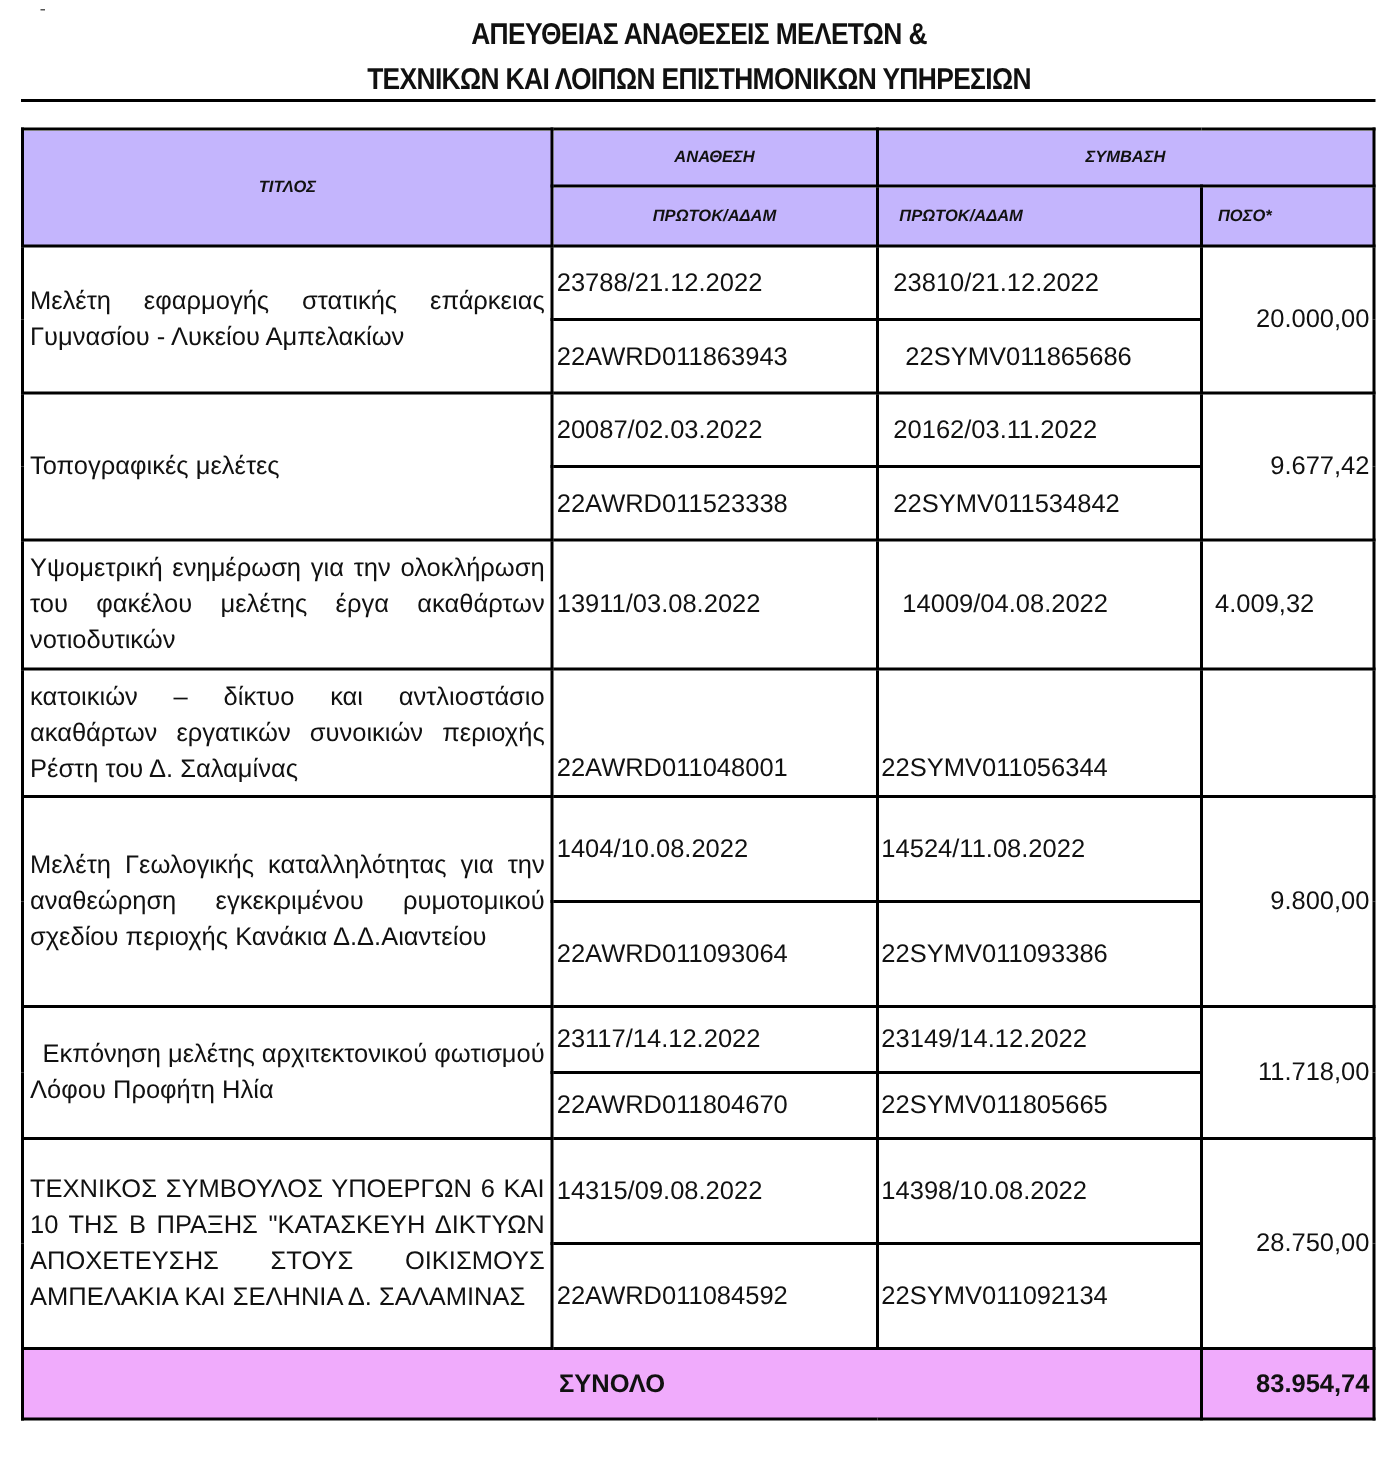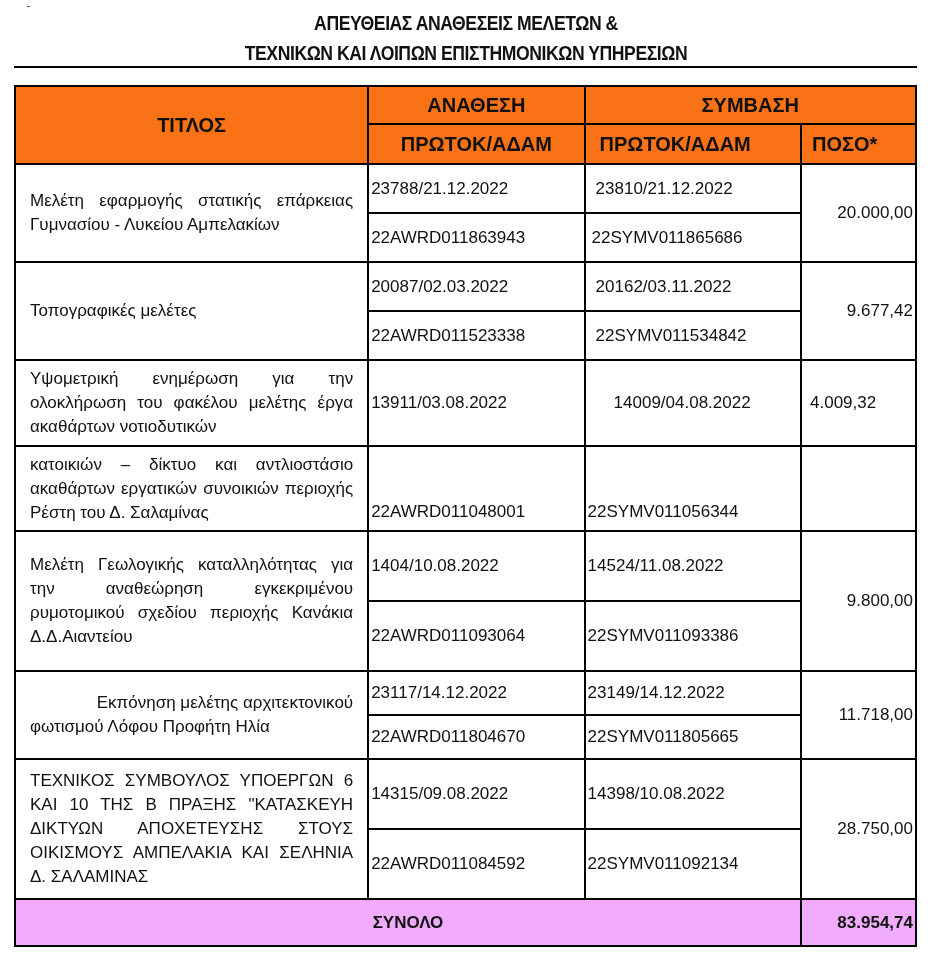--- a/index.html
+++ b/index.html
@@ -8,27 +8,27 @@
   .dot { position:absolute; left:27px; top:6px; width:3px; height:1px; background:#555; }
   .title { position:absolute; left:0; width:932px; text-align:center;
            font-family:"Liberation Sans", sans-serif; font-weight:bold; font-size:20px;
            letter-spacing:-0.5px; transform:scaleX(0.88); transform-origin:center; }
   .t1 { top:12px; }
   .t2 { top:42px; }
   .rule { position:absolute; left:14px; top:66px; width:903px; height:2px; background:#000; }
   table { position:absolute; left:14px; top:85px; border-collapse:collapse; table-layout:fixed;
           width:903px; font-size:17px; }
   td, th { border:2px solid #000; padding:0 4px; vertical-align:middle; overflow:hidden; }
-  th { background:#f97316; font-weight:bold; font-size:20px; }
+  th { background:#c4b5fd; font-weight:bold; font-size:11px;font-style:italic; }
   .c1 { width:341px; } .c2 { width:209px; } .c3 { width:209px; } .c4 { width:111px; }
   .hdr1 th { height:36px; }
   .hdr2 th { height:38px;margin-left:24px; }
   .lefth { text-align:left; padding-left:14px; }
   .center { text-align:center; }
-  .ttl { text-align:justify; text-align-last:left; line-height:24px; font-size:17px; padding:3px 14px; }
+  .ttl { text-align:justify; text-align-last:left; line-height:24px; font-size:17px; padding:3px 4px; }
   .num { text-align:left; padding-left:2px; }
   .amt { text-align:right; padding-right:2px; }
   .total td { background:#f0abfc; font-weight:bold; height:45px; }
 </style>
 </head>
 <body>
 
 <div class="dot"></div>
 <div class="title t1">ΑΠΕΥΘΕΙΑΣ ΑΝΑΘΕΣΕΙΣ ΜΕΛΕΤΩΝ &amp;</div>
 <div class="title t2">ΤΕΧΝΙΚΩΝ ΚΑΙ ΛΟΙΠΩΝ ΕΠΙΣΤΗΜΟΝΙΚΩΝ ΥΠΗΡΕΣΙΩΝ</div>
@@ -54,38 +54,38 @@
   </tr>
 
   <tr style="height:49px">
     <td rowspan="2" class="ttl">Μελέτη εφαρμογής στατικής επάρκειας Γυμνασίου - Λυκείου Αμπελακίων</td>
     <td class="num">23788/21.12.2022</td>
     <td class="num" style="padding-left:10px">23810/21.12.2022</td>
     <td rowspan="2" class="amt">20.000,00</td>
   </tr>
   <tr style="height:49px">
     <td class="num">22AWRD011863943</td>
-    <td class="num" style="padding-left:6px">22SYMV011865686</td>
+    <td class="num" style="padding-left:18px">22SYMV011865686</td>
   </tr>
 
   <tr style="height:49px">
     <td rowspan="2" class="ttl" style="text-align:right">Τοπογραφικές μελέτες</td>
     <td class="num">20087/02.03.2022</td>
     <td class="num" style="padding-left:10px">20162/03.11.2022</td>
     <td rowspan="2" class="amt">9.677,42</td>
   </tr>
   <tr style="height:49px">
     <td class="num">22AWRD011523338</td>
     <td class="num" style="padding-left:10px">22SYMV011534842</td>
   </tr>
 
   <tr style="height:86px">
     <td class="ttl">Υψομετρική ενημέρωση για την ολοκλήρωση του φακέλου μελέτης έργα ακαθάρτων νοτιοδυτικών</td>
     <td class="num">13911/03.08.2022</td>
-    <td class="num" style="padding-left:28px">14009/04.08.2022</td>
+    <td class="num" style="padding-left:16px">14009/04.08.2022</td>
     <td class="num" style="padding-left:8px">4.009,32</td>
   </tr>
   <tr style="height:85px">
     <td class="ttl">κατοικιών – δίκτυο και αντλιοστάσιο ακαθάρτων εργατικών συνοικιών περιοχής Ρέστη του Δ. Σαλαμίνας</td>
     <td class="num" style="vertical-align:bottom;padding-bottom:8px">22AWRD011048001</td>
     <td class="num" style="vertical-align:bottom;padding-bottom:8px">22SYMV011056344</td>
     <td></td>
   </tr>
 
   <tr style="height:70px">

